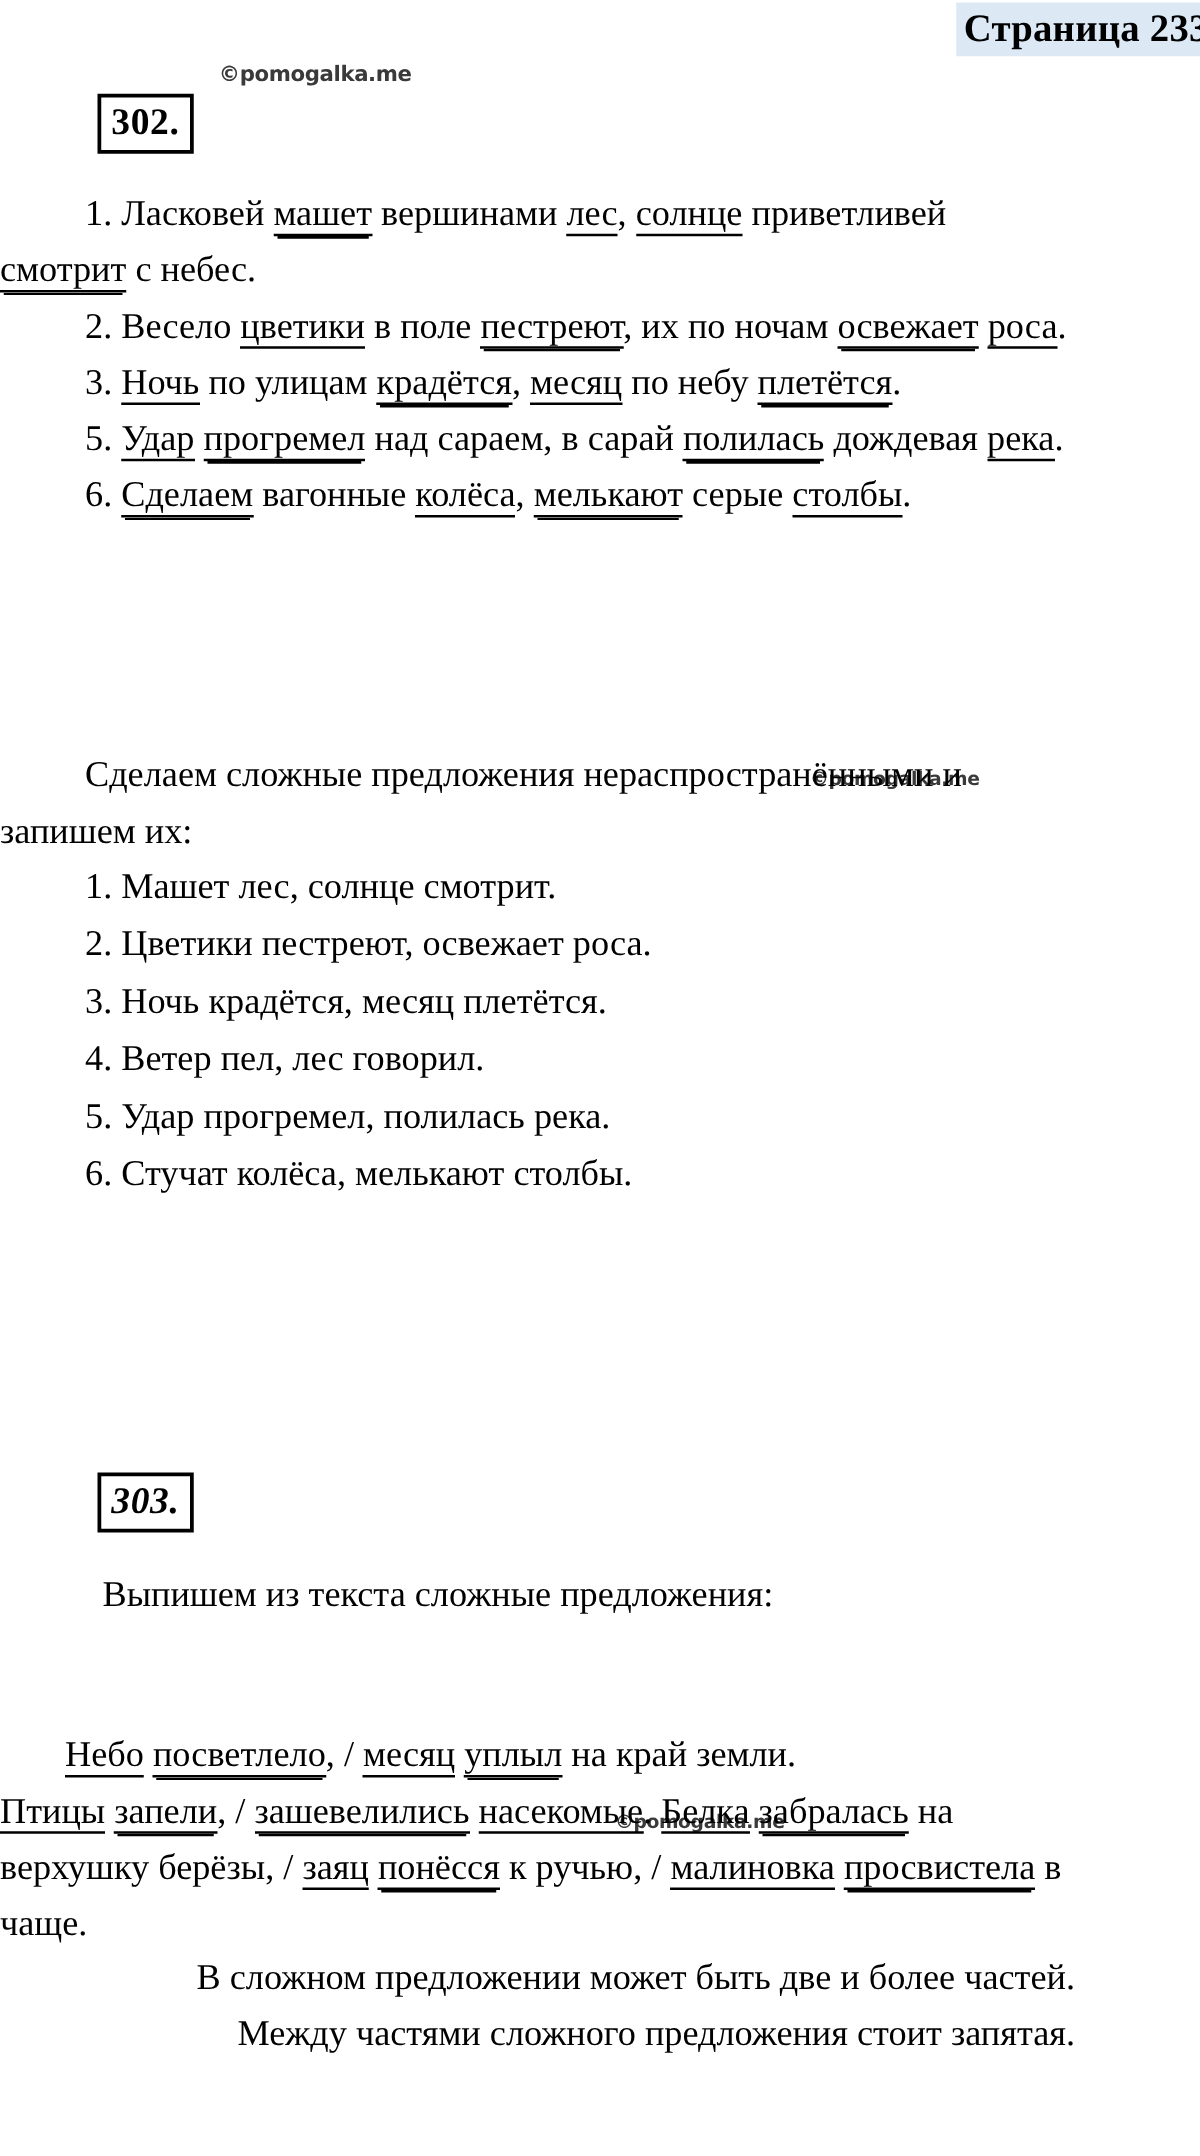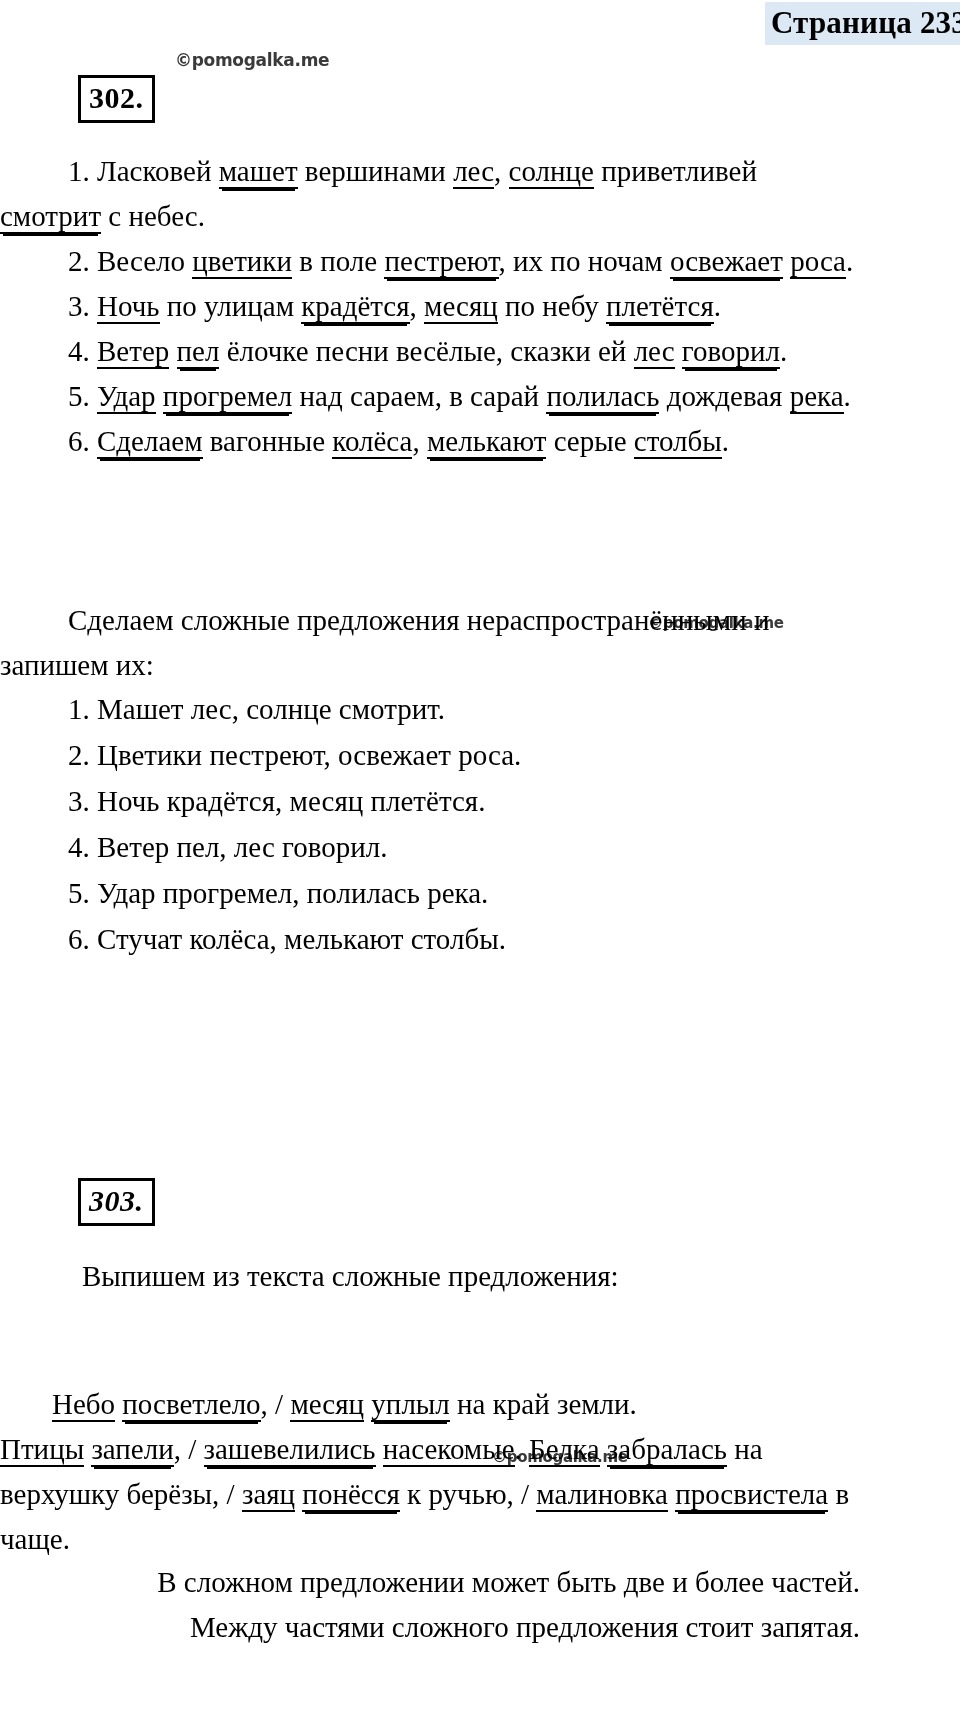--- a/index.html
+++ b/index.html
@@ -105,21 +105,20 @@
 
 <div class="ex-num" id="ex-num-302">302.</div>
 <div class="watermark" id="wm-1">©pomogalka.me</div>
 <div class="watermark" id="wm-2">©pomogalka.me</div>
 <div class="watermark" id="wm-3">©pomogalka.me</div>
 
 <div class="textblock" id="block-302">
     <p><span class="ind"></span><span>1. </span><span>Ласковей </span><span class="pred">машет</span><span> вершинами </span><span class="subj">лес</span><span>, </span><span class="subj">солнце</span><span> приветливей </span><span class="pred">смотрит</span><span> с небес.</span></p>
     <p><span class="ind"></span><span>2. </span><span>Весело </span><span class="subj">цветики</span><span> в поле </span><span class="pred">пестреют</span><span>, их по ночам </span><span class="pred">освежает</span><span> </span><span class="subj">роса</span><span>.</span></p>
     <p><span class="ind"></span><span>3. </span><span class="subj">Ночь</span><span> по улицам </span><span class="pred">крадётся</span><span>, </span><span class="subj">месяц</span><span> по небу </span><span class="pred">плетётся</span><span>.</span></p>
-    <p><span class="ind"></span><span>4. </span><span class="subj">Ветер</span><span> </span><span class="pred">пел</span><span> ёлочке песни весёлые, сказки ей </span><span class="subj">лес</span><span> </span><span class="pred">говорил</span><span>.</span></p>
     <p><span class="ind"></span><span>5. </span><span class="subj">Удар</span><span> </span><span class="pred">прогремел</span><span> над сараем, в сарай </span><span class="pred">полилась</span><span> дождевая </span><span class="subj">река</span><span>.</span></p>
     <p><span class="ind"></span><span>6. </span><span class="pred">Сделаем</span><span> вагонные </span><span class="subj">колёса</span><span>, </span><span class="pred">мелькают</span><span> серые </span><span class="subj">столбы</span><span>.</span></p>
   </div>
 <div class="textblock" id="block-302b">
     <p><span class="ind"></span>Сделаем сложные предложения нераспространёнными и запишем их:</p>
   </div>
 <div class="textblock" id="block-302c">
     <p><span class="ind"></span>1. Машет лес, солнце смотрит.</p>
     <p><span class="ind"></span>2. Цветики пестреют, освежает роса.</p>
     <p><span class="ind"></span>3. Ночь крадётся, месяц плетётся.</p>

